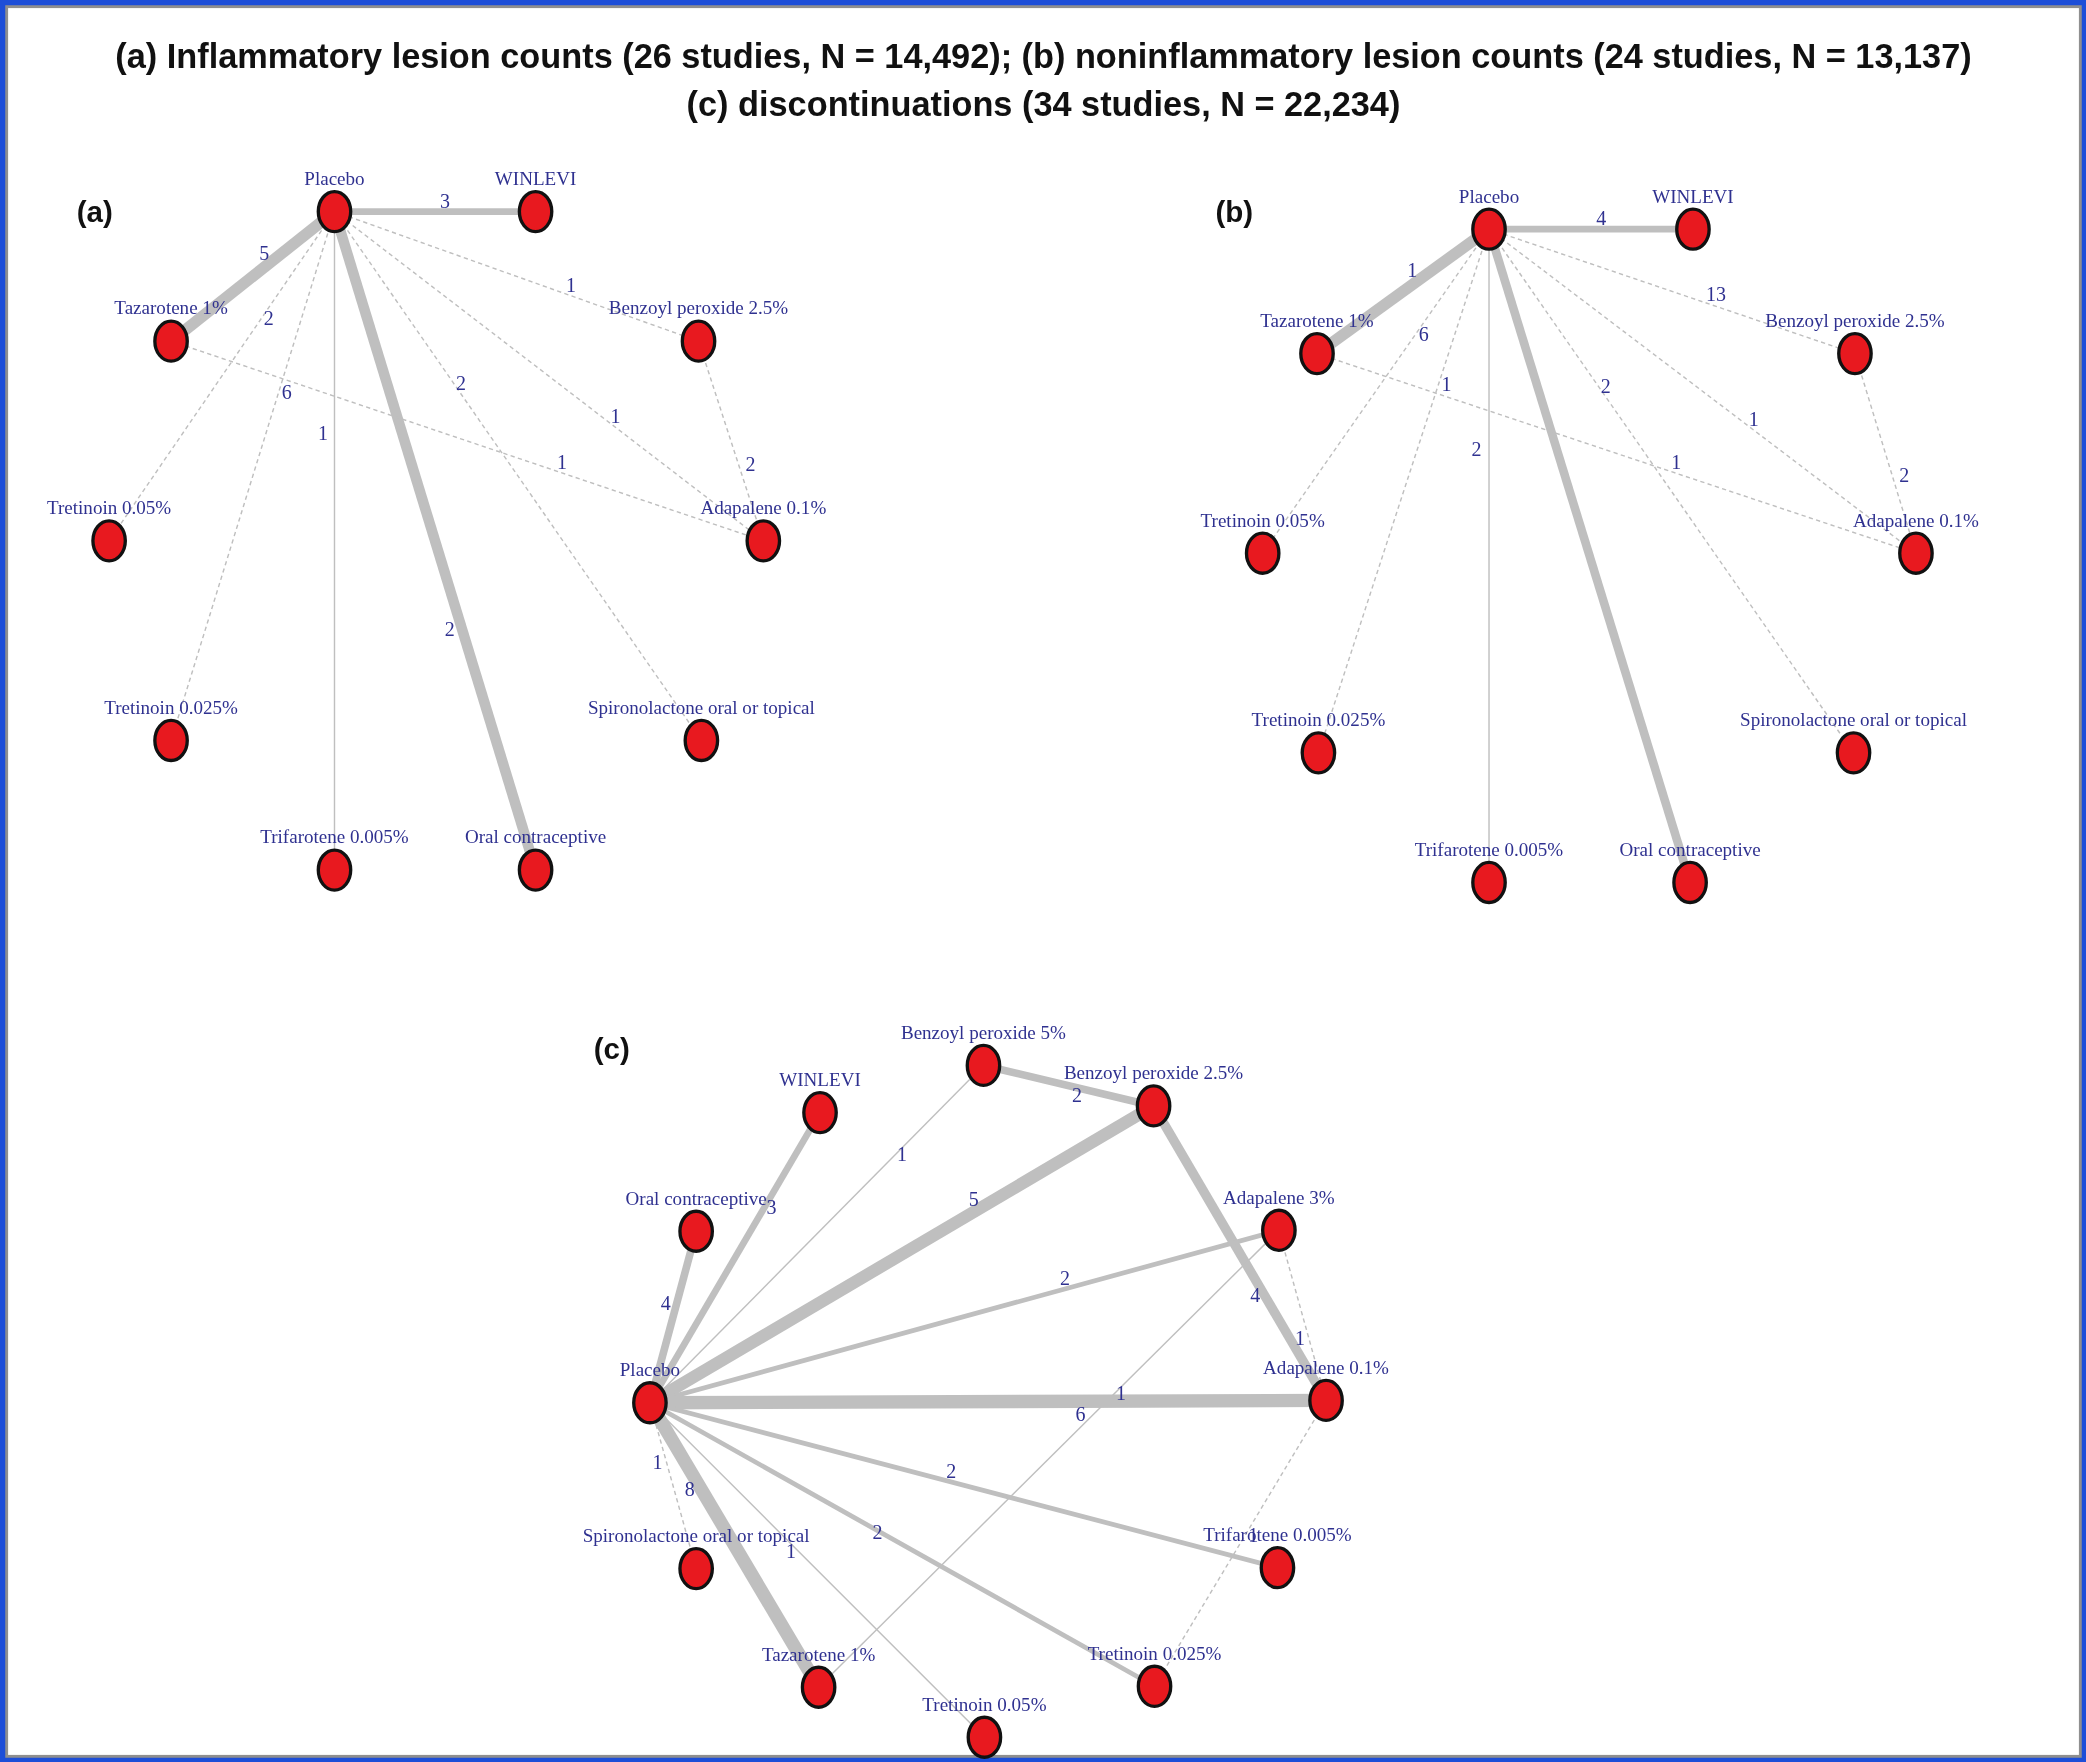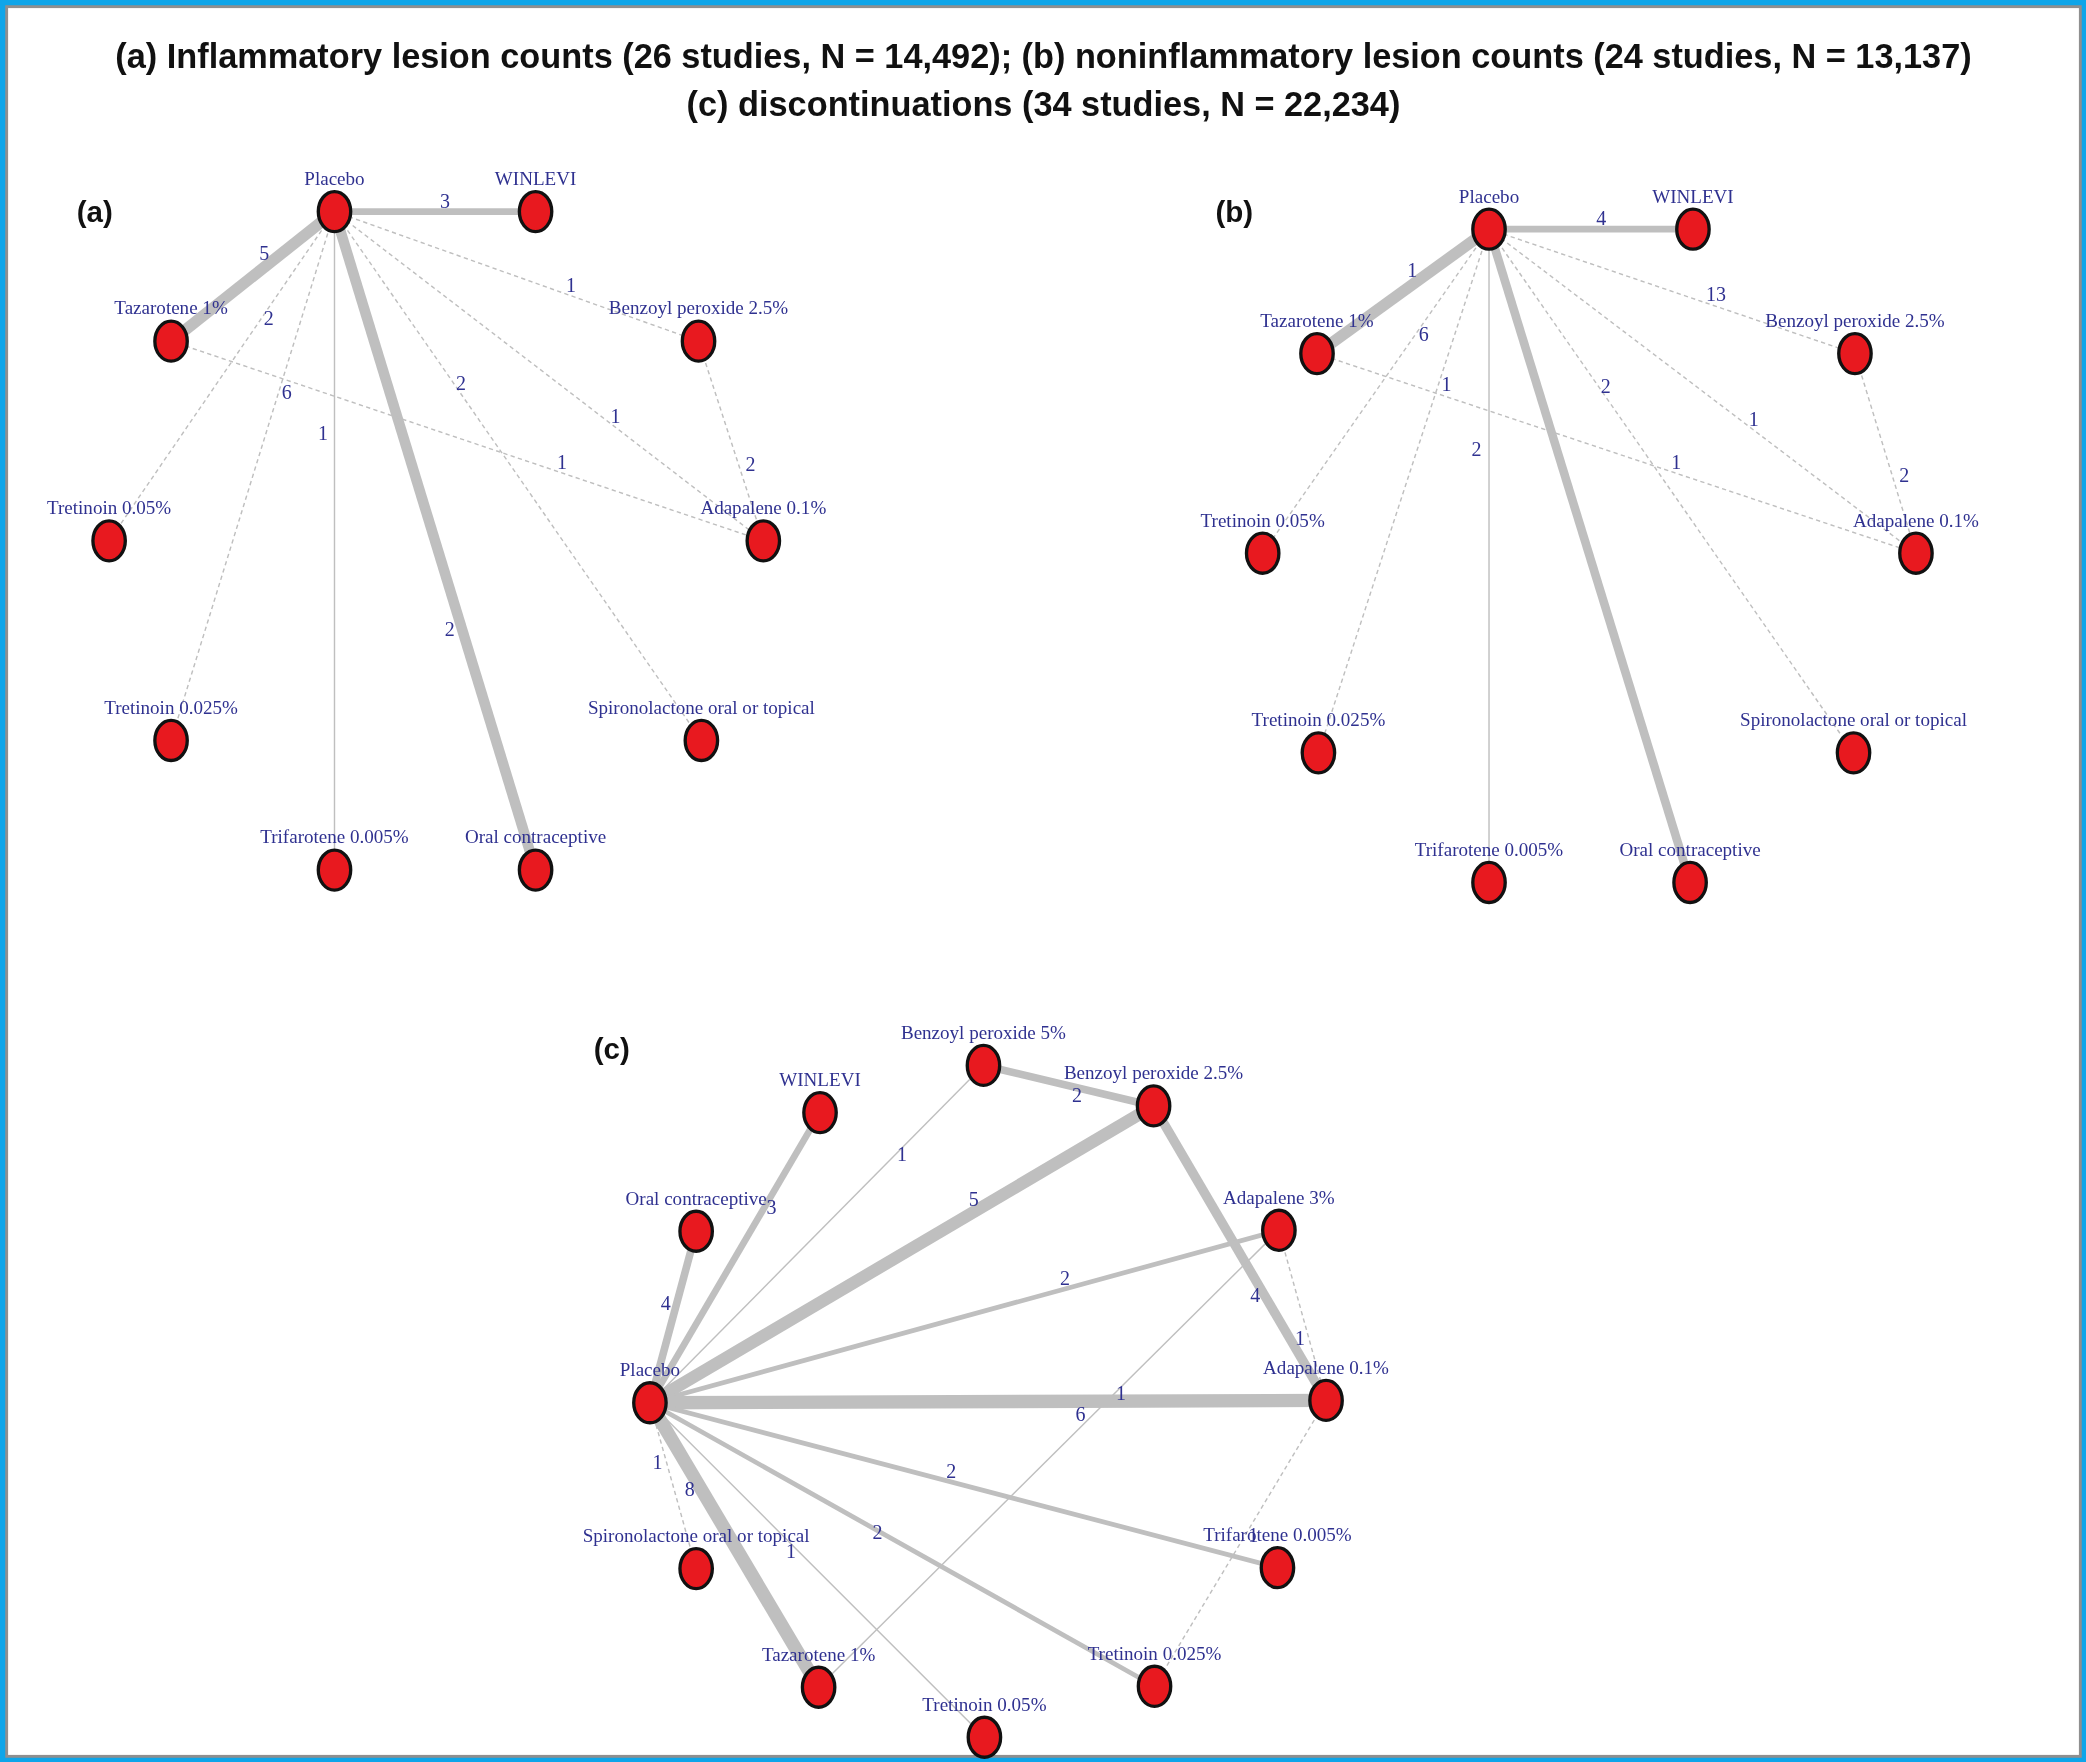--- a/index.html
+++ b/index.html
@@ -1,17 +1,17 @@
 <!DOCTYPE html>
 <html style="font-size:7.6px"><head>
 <meta charset="utf-8">
 <style>
   html,body{margin:0;padding:0;background:#ffffff;}
   body{width:2087px;height:1763px;position:relative;font-family:"Liberation Sans",sans-serif;}
-  #figure-root{position:absolute;left:0;top:0;width:2087px;height:1763px;background:#0ea5e9;}
+  #figure-root{position:absolute;left:0;top:0;width:2087px;height:1763px;background:#1d4ed8;}
   svg{display:block}
   .title-line{font-family:"Liberation Sans",sans-serif;font-weight:bold;fill:#111111;}
   .panel-tag{font-family:"Liberation Sans",sans-serif;font-weight:bold;fill:#111111;}
   .node-label{font-family:"Liberation Serif","DejaVu Serif",serif;fill:#2f3190;}
   .edge-label{font-family:"Liberation Serif","DejaVu Serif",serif;fill:#2f3190;}
 </style>
 </head>
 <body>
 
 <div id="figure-root">

